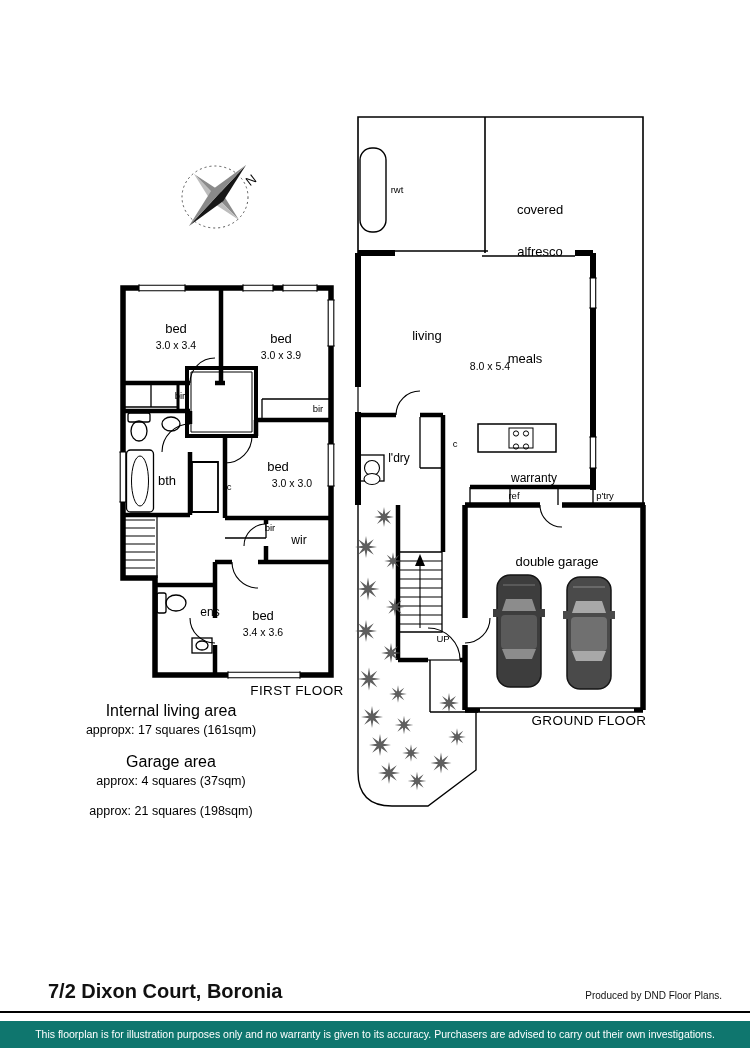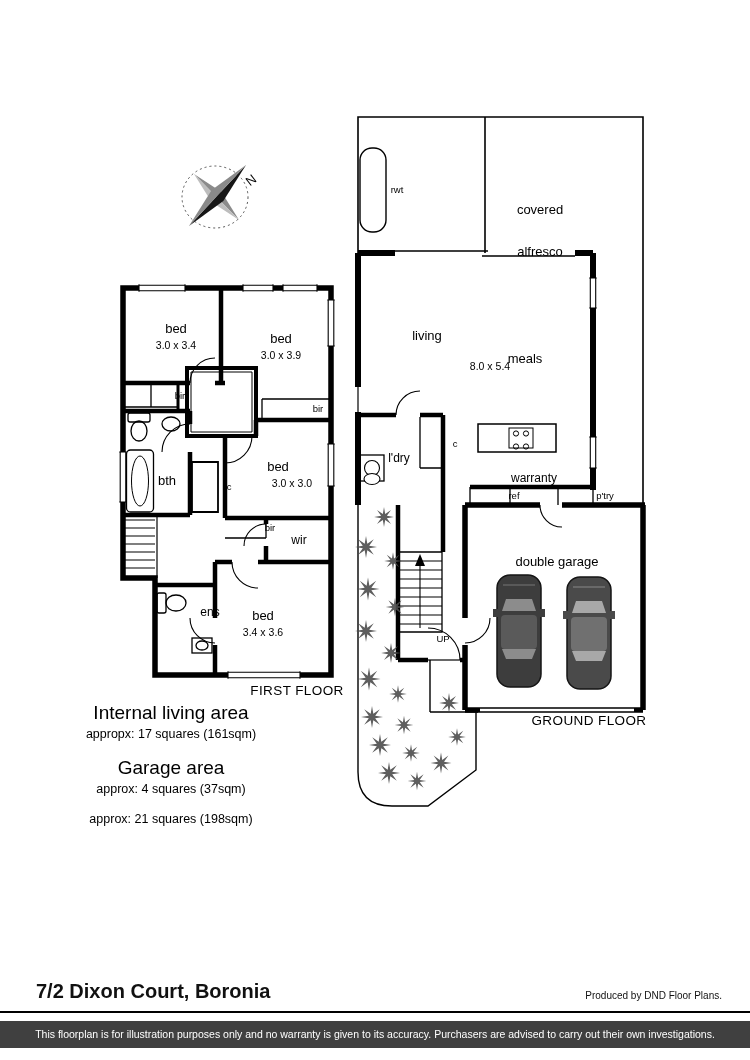--- a/index.html
+++ b/index.html
@@ -8,26 +8,26 @@
   .plan-svg{position:absolute;left:0;top:0;}
   .lbl{position:absolute;transform:translate(-50%,-50%);white-space:nowrap;line-height:1;}
   .room{font-size:13px;}
   .room-sm{font-size:12px;}
   .dims{font-size:10.5px;}
   .xs{font-size:9.5px;margin-left:24px;}
   .caption{font-size:13.5px;letter-spacing:.4px;}
   .north{font-size:13px;transform:translate(-50%,-50%) rotate(-38deg);}
   .areas{position:absolute;left:40px;top:702px;width:262px;text-align:center;}
   .area-group{margin-bottom:16px;}
-  .area-label{font-size:19px;margin:0 0 3px 0;}
+  .area-label{font-size:16px;margin:0 0 3px 0;}
   .area-value{font-size:12.5px;margin:0;}
-  .title{position:absolute;left:36px;top:980px;font-size:20px;font-weight:bold;color:#111;}
+  .title{position:absolute;left:48px;top:980px;font-size:20px;font-weight:bold;color:#111;}
   .credit{position:absolute;right:28px;top:990px;font-size:10px;color:#111;}
   .rule{position:absolute;left:0;top:1011px;width:750px;height:2px;background:#000;}
-  .footer{position:absolute;left:0;top:1021px;width:750px;height:27px;background:#404040;
+  .footer{position:absolute;left:0;top:1021px;width:750px;height:27px;background:#0f766e;
           color:#fff;font-size:10.5px;line-height:27px;text-align:center;}
 </style>
 </head>
 <body>
 
 <div class="page">
 
   <svg class="plan-svg" width="750" height="1060" viewBox="0 0 750 1060">
     <defs>
       <polygon id="tree" points="11,0 3.2,1.3 7.8,7.8 1.3,3.2 0,11 -1.3,3.2 -7.8,7.8 -3.2,1.3 -11,0 -3.2,-1.3 -7.8,-7.8 -1.3,-3.2 0,-11 1.3,-3.2 7.8,-7.8 3.2,-1.3"></polygon>

